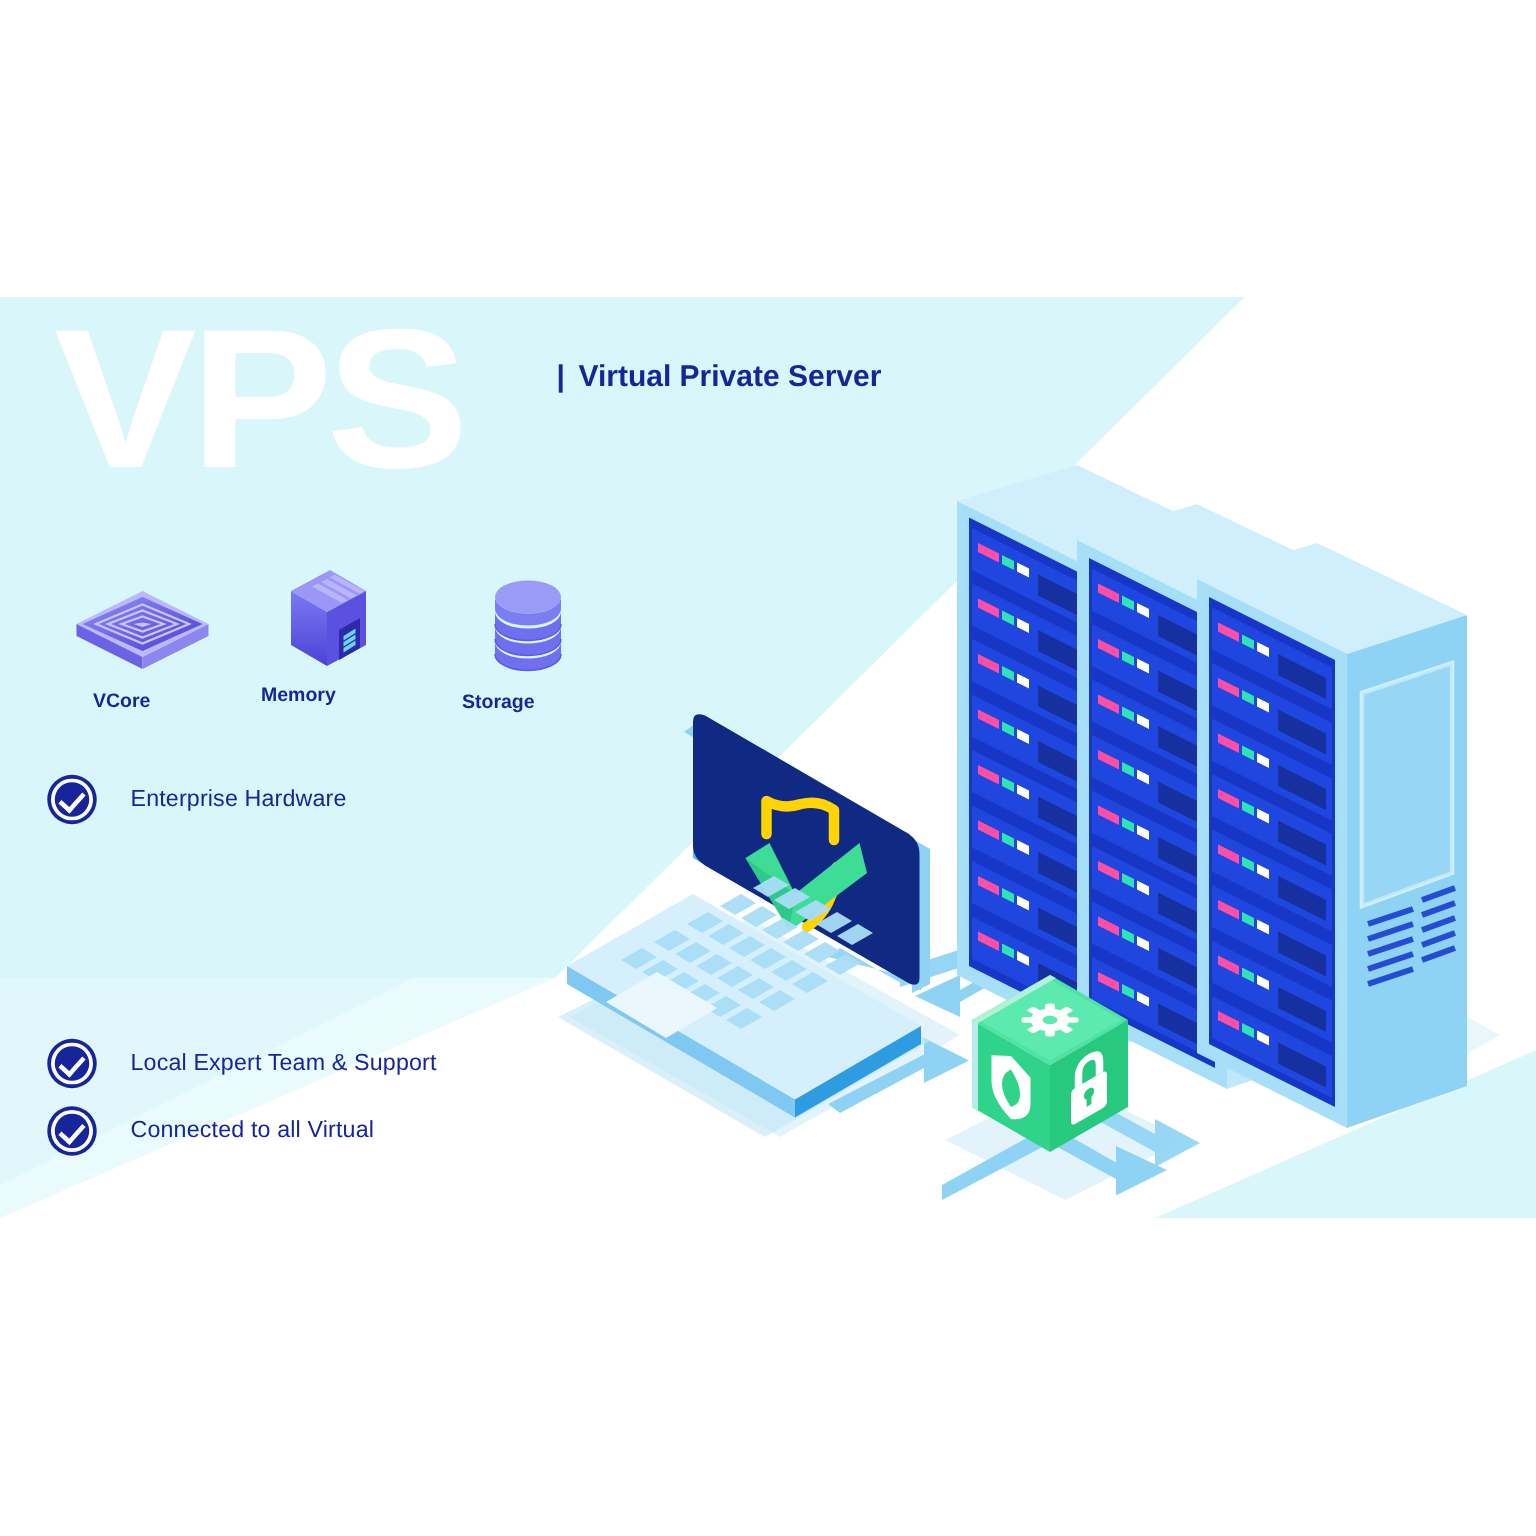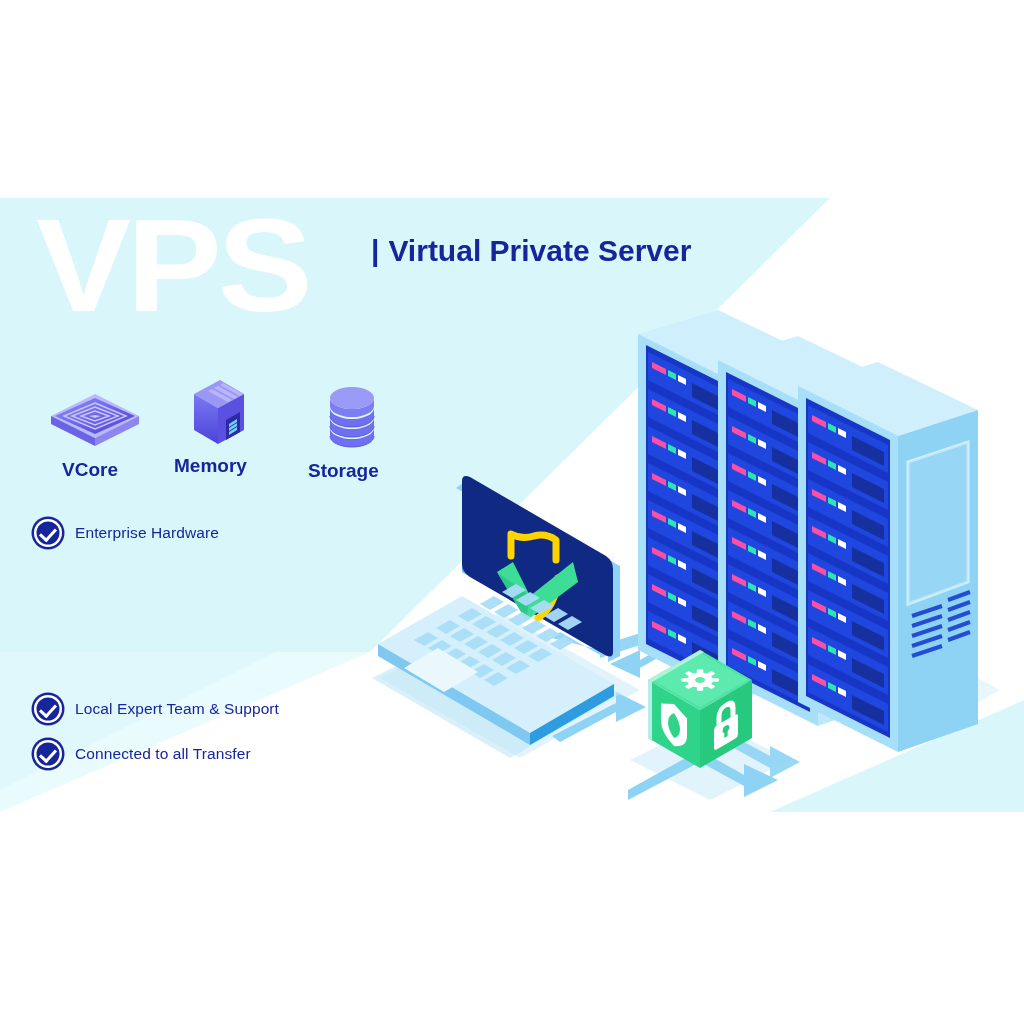--- a/index.html
+++ b/index.html
@@ -11,38 +11,38 @@
 
   .vps-word{
     position:absolute; left:36px; top:200px;
     font-size:132px; line-height:132px; font-weight:bold;
     color:#ffffff; letter-spacing:-4px;
     transform:scaleX(1.08); transform-origin:left top;
     font-family:"Liberation Sans","DejaVu Sans",sans-serif;
   }
   .headline{
     position:absolute; left:371px; top:234px;
-    font-size:30px; line-height:34px; font-weight:bold;
+    font-size:20px; line-height:34px; font-weight:bold;
     color:#17259b; letter-spacing:0px; white-space:nowrap;
     font-family:"Liberation Sans","DejaVu Sans",sans-serif;
   }
   .headline .bar{display:inline-block;margin-right:9px;color:#17259b;}
 
   .iconlabel{
-    position:absolute; font-size:19px; font-weight:bold;
+    position:absolute; font-size:13px; font-weight:bold;
     color:#17259b; white-space:nowrap;
     font-family:"Liberation Sans","DejaVu Sans",sans-serif;
   }
   #lbl-vcore{left:62px; top:459px;}
   #lbl-memory{left:174px; top:455px;}
   #lbl-storage{left:308px; top:460px;}
 
   .feat{
     position:absolute; left:34px; width:470px; height:30px;
-    display:flex; align-items:center; gap:13px;
+    display:flex; align-items:center; gap:25px;
   }
   .feat .tick{
     position:relative; width:28px; height:28px; flex:0 0 28px;
     border-radius:50%; background:#17259b;
     box-shadow:inset 0 0 0 2.5px #ffffff, 0 0 0 2.5px #17259b;
   }
   .feat .tick:after{
     content:""; position:absolute; left:9px; top:6px;
     width:7px; height:13px; border:solid #ffffff;
     border-width:0 3px 3px 0; transform:rotate(42deg);
@@ -488,17 +488,17 @@
     <div class="feat" id="feat0">
       <span class="tick"></span>
       <span class="flabel">Enterprise Hardware</span>
     </div>
     <div class="feat" id="feat4">
       <span class="tick"></span>
       <span class="flabel">Local Expert Team &amp; Support</span>
     </div>
     <div class="feat" id="feat5">
       <span class="tick"></span>
-      <span class="flabel">Connected to all Transfer</span>
+      <span class="flabel">Connected to all Virtual</span>
     </div>
 
   </div>
 </div>
 
 </body></html>

